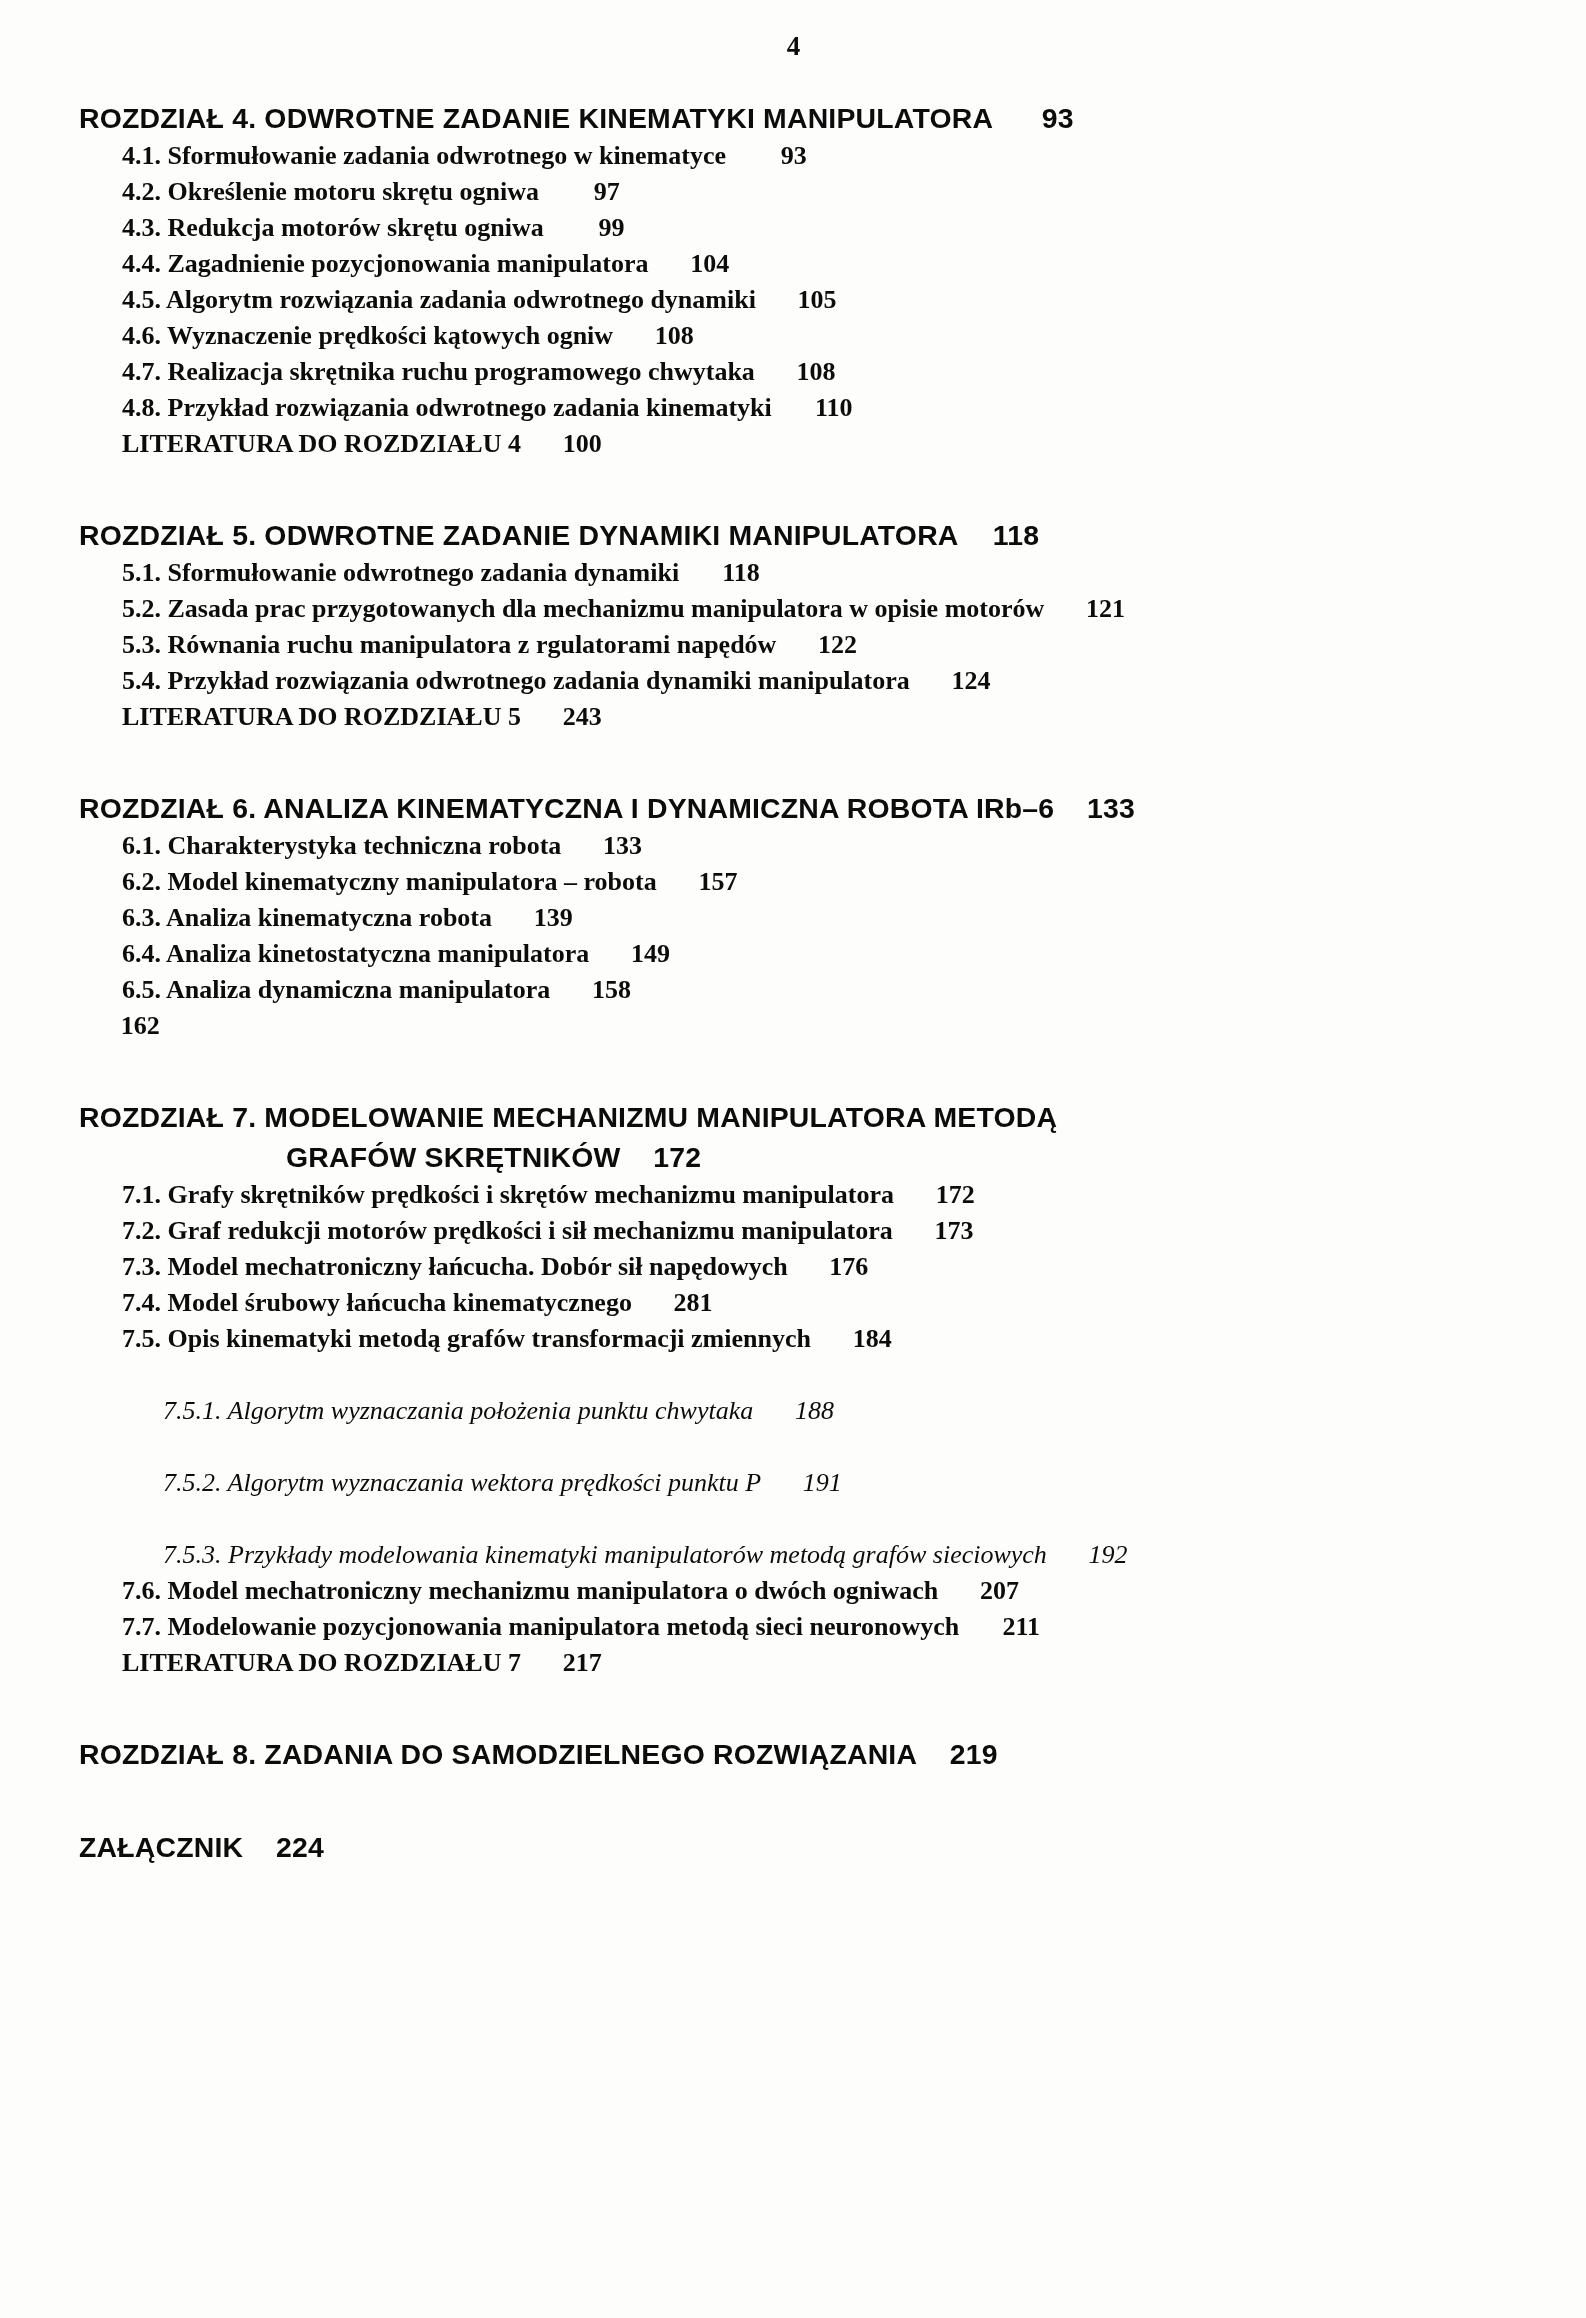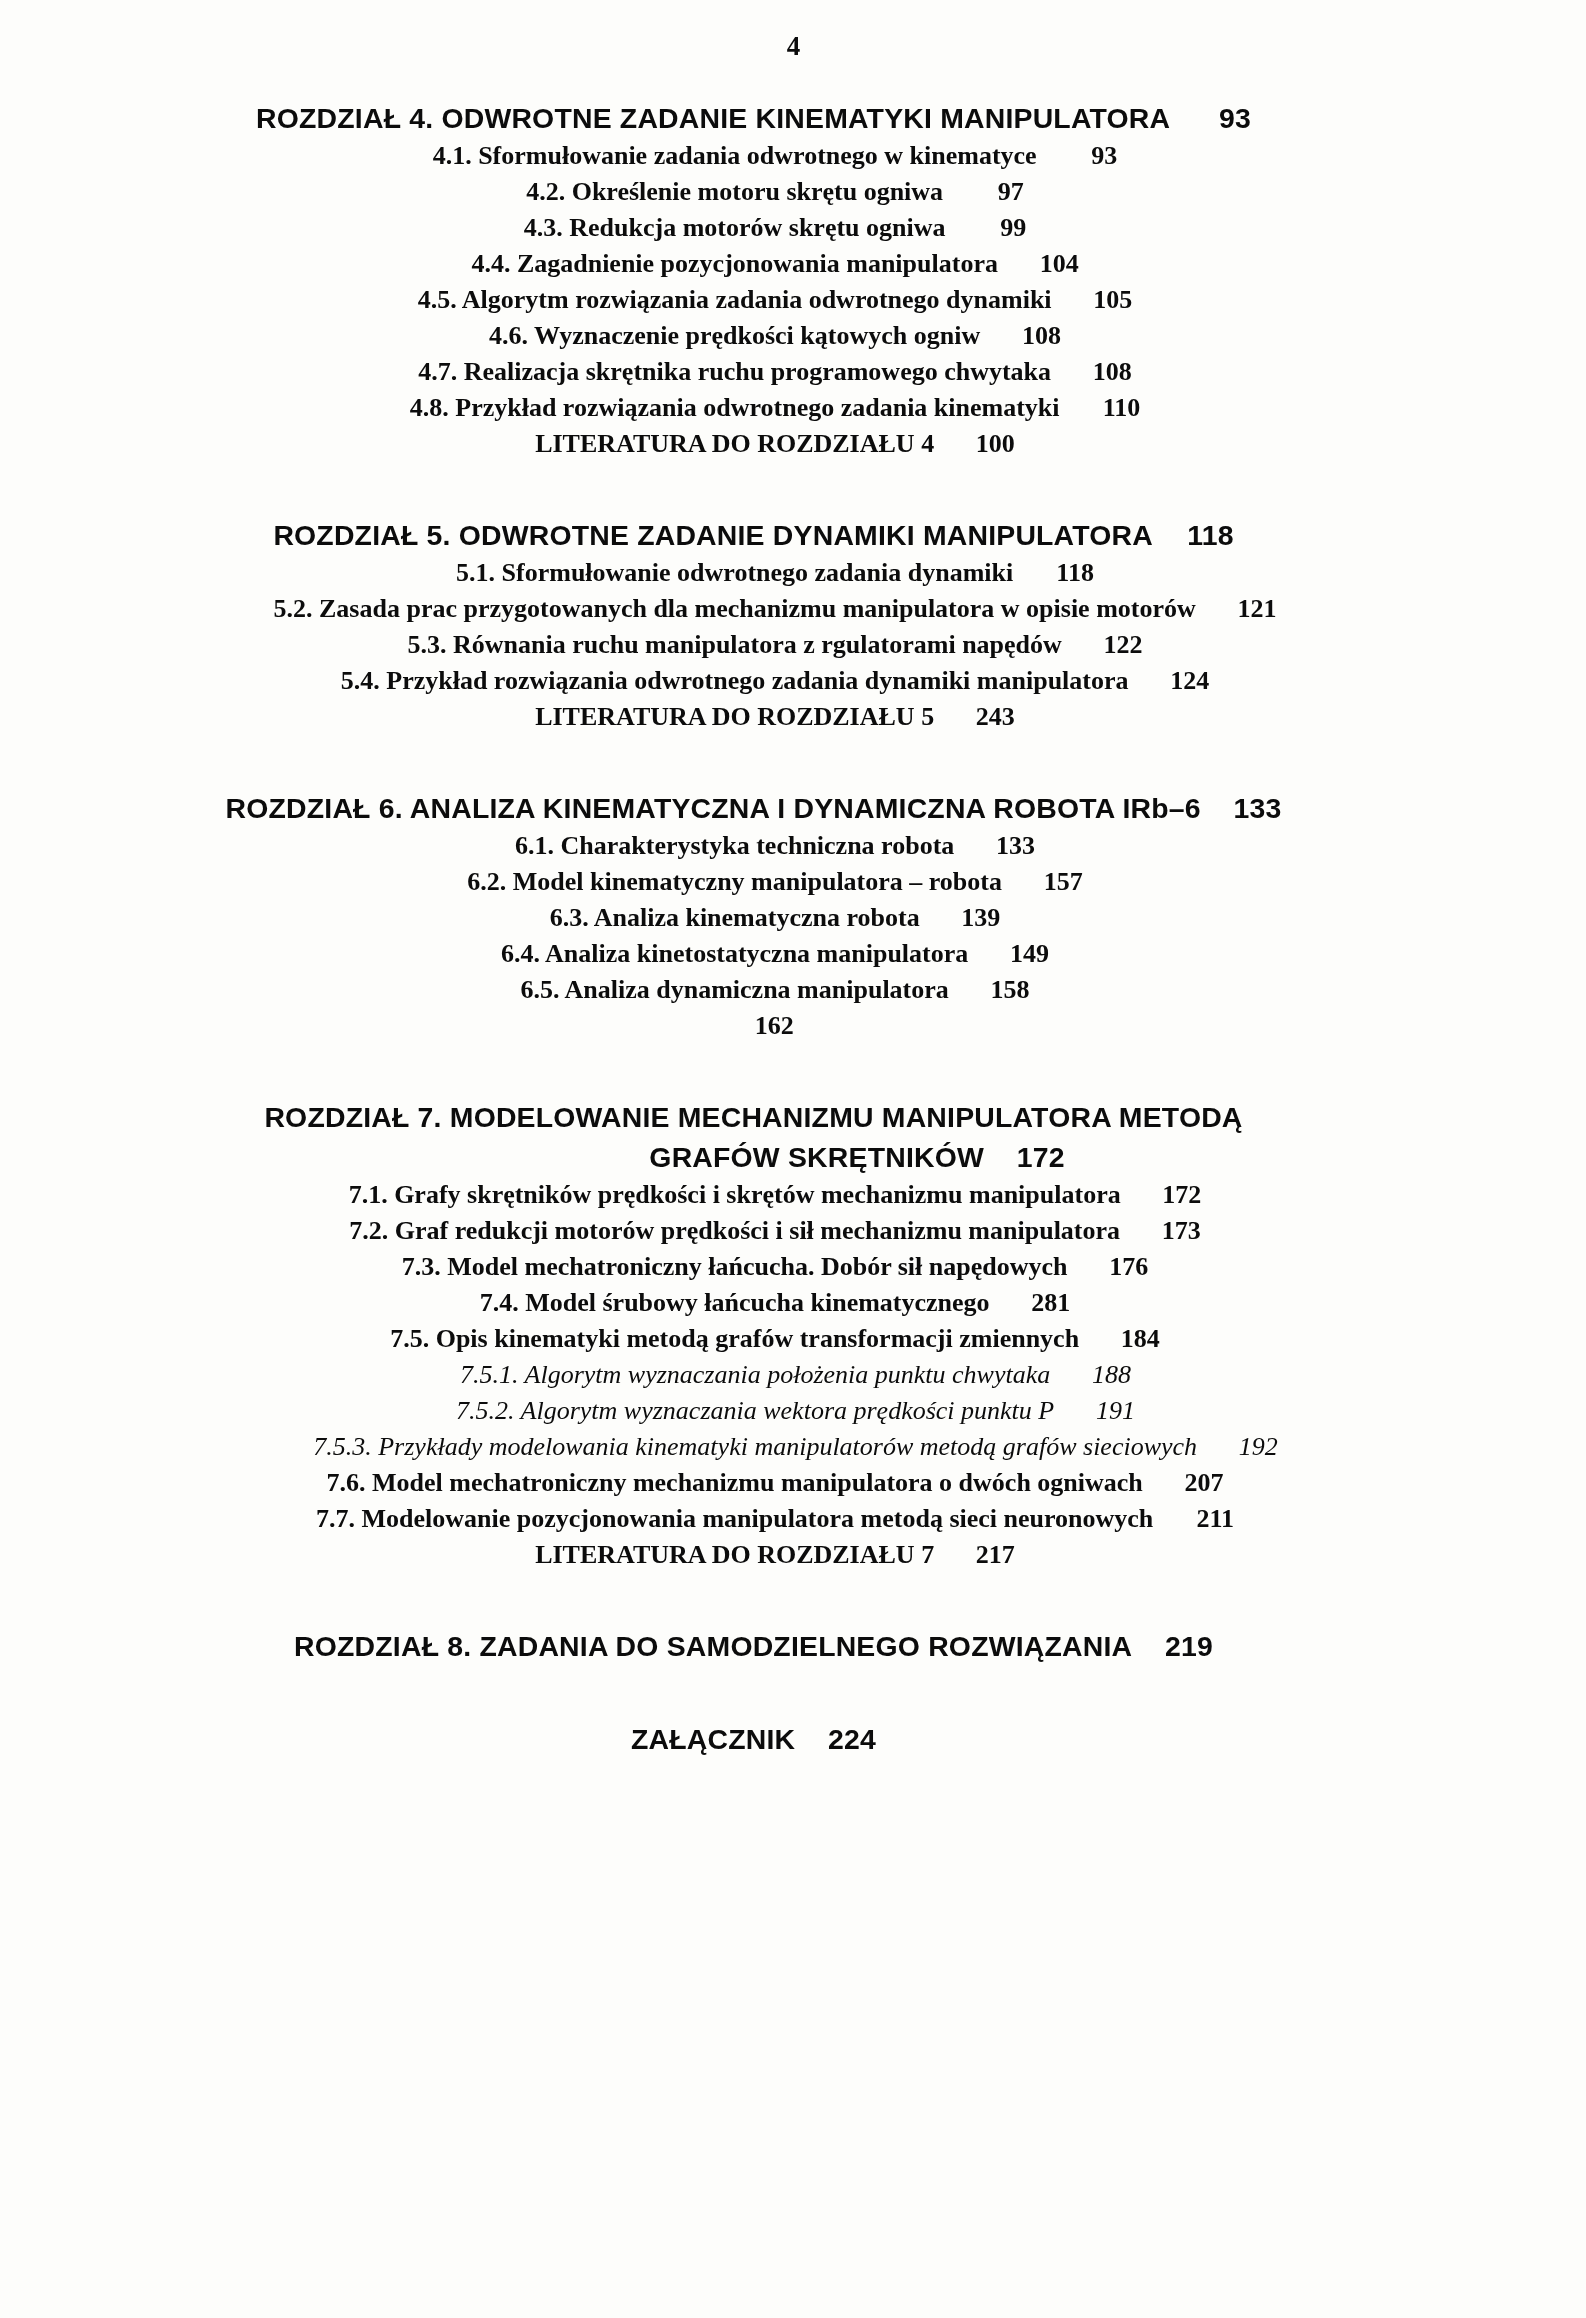--- a/index.html
+++ b/index.html
@@ -26,21 +26,21 @@
     text-align: center;
     font: 700 27px "Liberation Serif", "DejaVu Serif", serif;
   }
   .content {
     box-sizing: border-box;
     padding: 98px 159px 0 79px;
   }
   .toc-section { margin-bottom: 53px; }
   .row {
     display: flex;
-    justify-content: center;
+    justify-content: flex-start;
     align-items: baseline;
   }
   .heading-row {
     font-family: "Liberation Sans", "DejaVu Sans", sans-serif;
     font-weight: 700;
     font-size: 28.4px;
     line-height: 40px;
     letter-spacing: 0.2px;
   }
   .heading-cont .heading-text { padding-left: 207px; }
@@ -48,21 +48,21 @@
     font-family: Liberation Serif, serif;
     font-weight: 700;
     font-size: 26px;
     line-height: 36px;
   }
   .entry-row .entry-text { padding-left: 43px; }
   .entry-row.sub {
     font-weight: 400;
     font-style: italic;
   }
-  .entry-row.sub .entry-text { padding-left: 84px; }
+  .entry-row.sub .entry-text { padding-left: 84px; margin-top: 36px; }
   .page-col {
     text-align: right;
     padding-left: 20.7px;
     white-space: nowrap;
     min-width: 60px;
   }
 </style>
 </head>
 <body>
 

